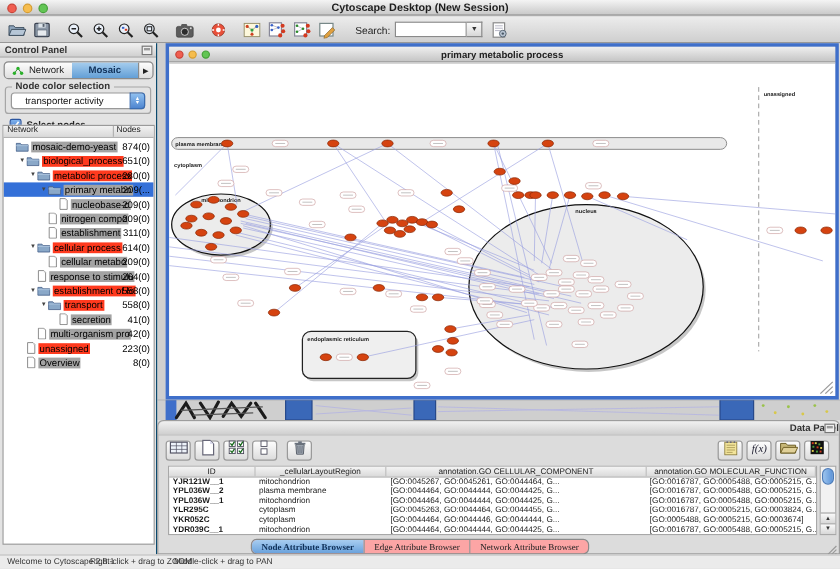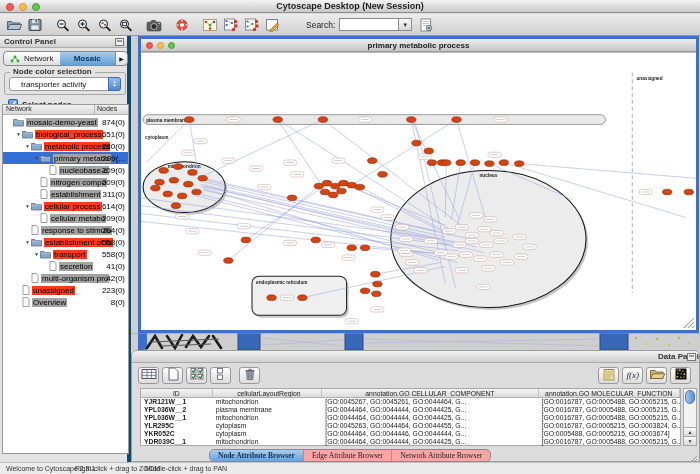--- a/index.html
+++ b/index.html
@@ -17,29 +17,29 @@
   .light.yellow { background:#f6bd4e; border:1px solid #d59d33; }
   .light.green  { background:#62c554; border:1px solid #45a039; }
 
   
   .toolbar { position:absolute; left:0; top:14px; width:700px; height:22px;
     background:linear-gradient(#ececec,#cfcfcf); border-bottom:1px solid #979797;
     display:flex; align-items:center; padding-left:5px; }
   .tgroup { display:flex; gap:3px; margin-right:10px; }
   .tbtn { width:18px; height:18px; display:flex; align-items:center; justify-content:center; cursor:default; }
   .tbtn .ig { display:flex; }
-  .search-label { font-size:8.5px; color:#222; margin:0 4px 0 14px; }
+  .search-label { font-size:8.5px; color:#222; margin:0 4px 0 4px; }
   .search-input { width:60px; height:13px; border:1px solid #8a8a8a; background:#fff; font-size:8px;
     font-family:"Liberation Sans",sans-serif; padding:0 2px; }
   .search-drop { width:13px; height:13px; border:1px solid #8a8a8a; border-left:none;
     background:linear-gradient(#fafafa,#d8d8d8); font-size:6px; color:#333; text-align:center; line-height:12px; }
 
   
   .cpanel { position:absolute; left:0; top:36px; width:131px; height:426px;
-    background:#e3e3e3; border-right:4px solid #0c4a6e; }
+    background:#e3e3e3; border-right:1px solid #0c4a6e; }
   .cp-header { height:12px; background:linear-gradient(#f1f1f1,#d0d0d0); border-bottom:1px solid #aaa;
     font-size:8px; font-weight:bold; color:#333; padding:1px 0 0 4px; position:relative; }
   .float-ico { position:absolute; right:3px; top:2px; width:9px; height:8px; border:1px solid #777; background:#eee; }
   .float-ico:before { content:""; position:absolute; left:1px; top:1px; width:5px; height:2px; background:#999; }
   .cp-tabs { position:absolute; left:3px; top:15px; width:125px; height:15px; display:flex;
     border:1px solid #8a8a8a; border-radius:4px; background:linear-gradient(#fdfdfd,#dfdfdf); overflow:hidden; }
   .tab { flex:1; font-size:8px; color:#222; display:flex; align-items:center; justify-content:center; gap:2px; }
   .tab.selected { background:linear-gradient(#a6cdee,#639fd6); font-weight:bold; color:#10315a; }
   .tab-more { width:12px; border-left:1px solid #8a8a8a; font-size:6px; display:flex; align-items:center; justify-content:center; color:#222; }
   .groupbox { position:absolute; left:4px; top:36px; width:122px; height:23px;

